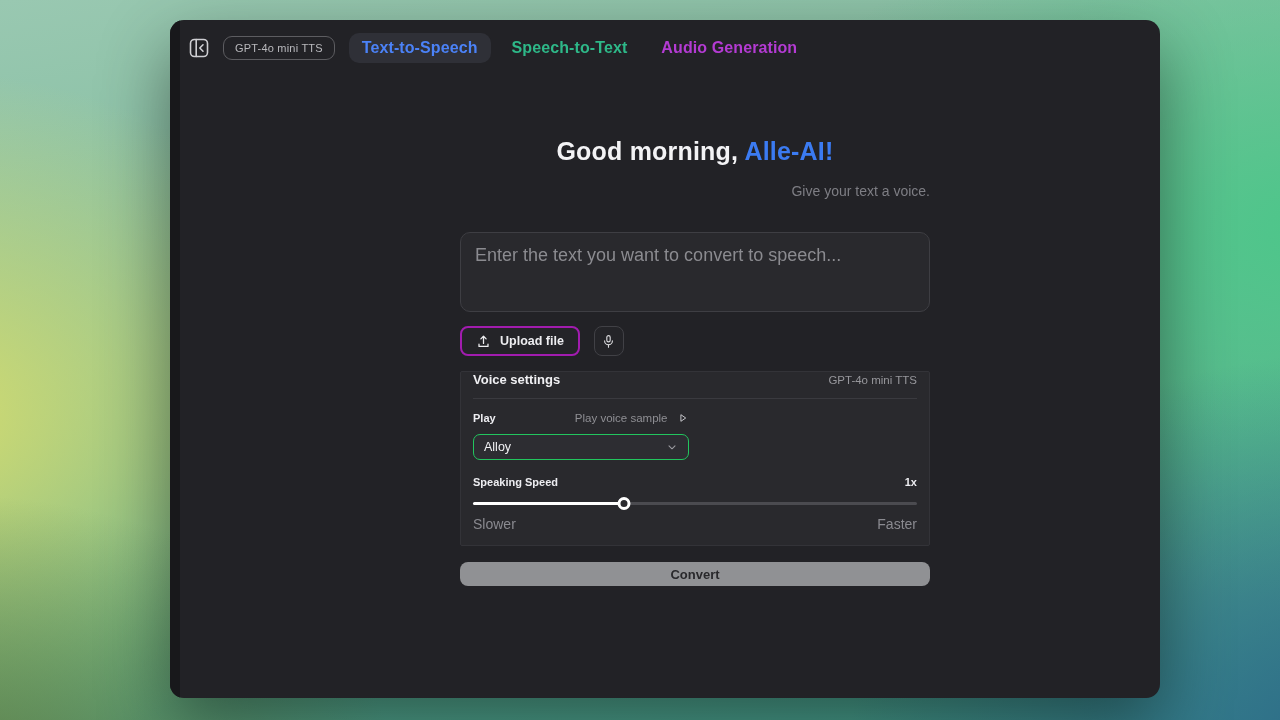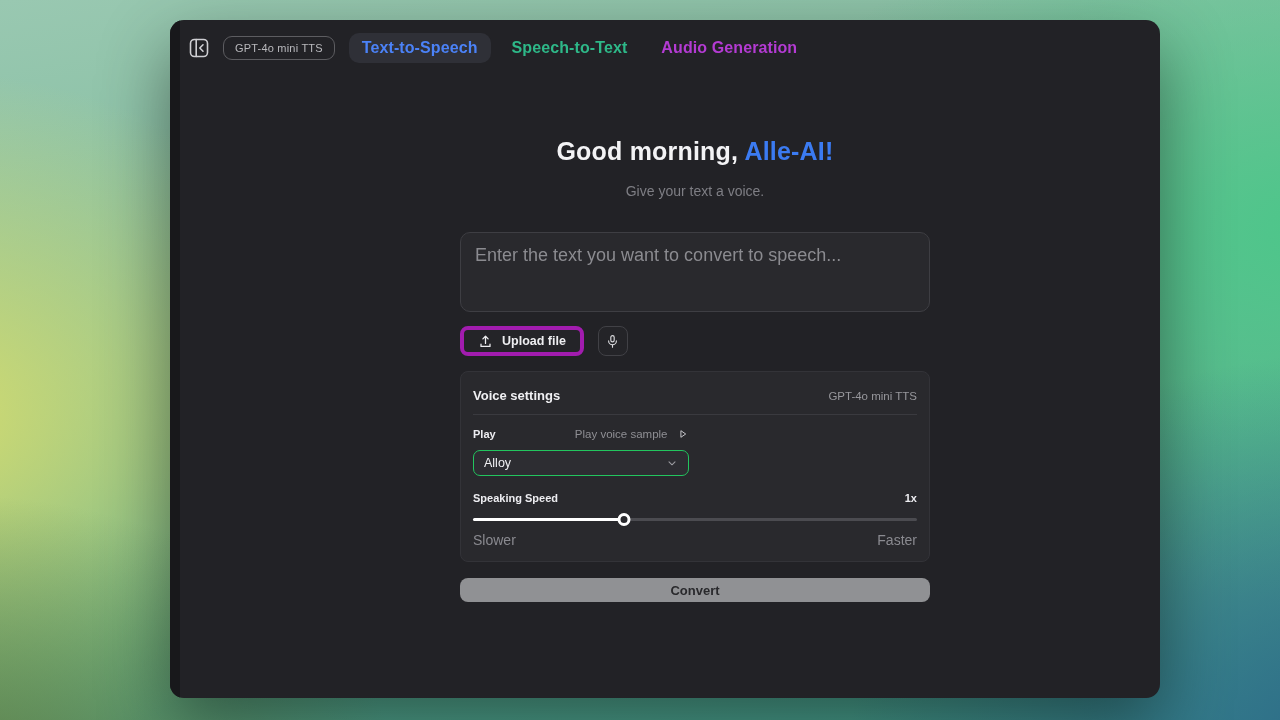--- a/index.html
+++ b/index.html
@@ -30,36 +30,36 @@
   .tab{ padding:6px 13px; font-size:16px; font-weight:700; border-radius:10px;
     background:transparent; border:none; cursor:pointer; font-family:inherit; letter-spacing:.1px;}
   .tab-active{ background:#2f3037; color:#4b82f7; }
   .tab-green{ color:#2eb888; }
   .tab-magenta{ color:#b43bd3; }
 
   .content{ position:absolute; left:290px; top:0; width:470px; }
   .greeting{ margin-top:117px; text-align:center; font-size:25px; font-weight:700;
     color:#f3f3f5; letter-spacing:.2px; }
   .greeting .hl{ color:#3b7bf2; }
-  .subtitle{ margin-top:17px; text-align:center; font-size:14px; color:#7e7e84; }
+  .subtitle{ margin-top:17px; text-align:right; font-size:14px; color:#7e7e84; }
 
   .tts-textarea{ display:block; margin-top:33px; width:470px; height:80px; resize:none;
     background:#29292d; border:1px solid #3e3e43; border-radius:10px; padding:12px 14px;
     font-size:18px; color:#e9e9ec; font-family:inherit; outline:none; }
   .tts-textarea::placeholder{ color:#8b8b90; }
 
   .actions{ margin-top:14px; display:flex; gap:14px; }
   .upload-btn{ height:30px; display:flex; align-items:center; gap:9px; padding:0 14px;
-    background:#242428; border:4px solid #a21caf; border-radius:8px; color:#ededf0;
+    background:#242428; border:2px solid #a21caf; border-radius:8px; color:#ededf0;
     font-size:12.5px; font-weight:700; cursor:pointer; font-family:inherit; }
   .mic-btn{ height:30px; width:30px; display:flex; align-items:center; justify-content:center;
     background:#242428; border:1px solid #414146; border-radius:8px; color:#dcdcdf; cursor:pointer; }
 
   .card{ margin-top:15px; width:470px; background:#29292d; border:1px solid #333338;
-    border-radius:8px; padding:16px 12px 13px; }
+    border-radius:2px; padding:0 12px 13px; }
   .card-head{ display:flex; align-items:center; justify-content:space-between; }
   .card-title{ font-size:13px; font-weight:700; color:#f0f0f3; }
   .card-model{ font-size:11.5px; color:#97979c; }
   .divider{ margin:11px 0 12px; border:none; border-top:1px solid #3a3a3f; }
   .grid{ display:grid; grid-template-columns:1fr 1fr; column-gap:13px; }
   .field-label-row{ display:flex; align-items:center; justify-content:space-between; height:14px; }
   .field-label{ font-size:11px; font-weight:700; color:#ededf1; }
   .play-sample{ display:flex; align-items:center; gap:9px; background:none; border:none;
     color:#8f8f94; font-size:11.5px; cursor:pointer; font-family:inherit; }
   .select{ margin-top:9px; height:26px; display:flex; align-items:center;

